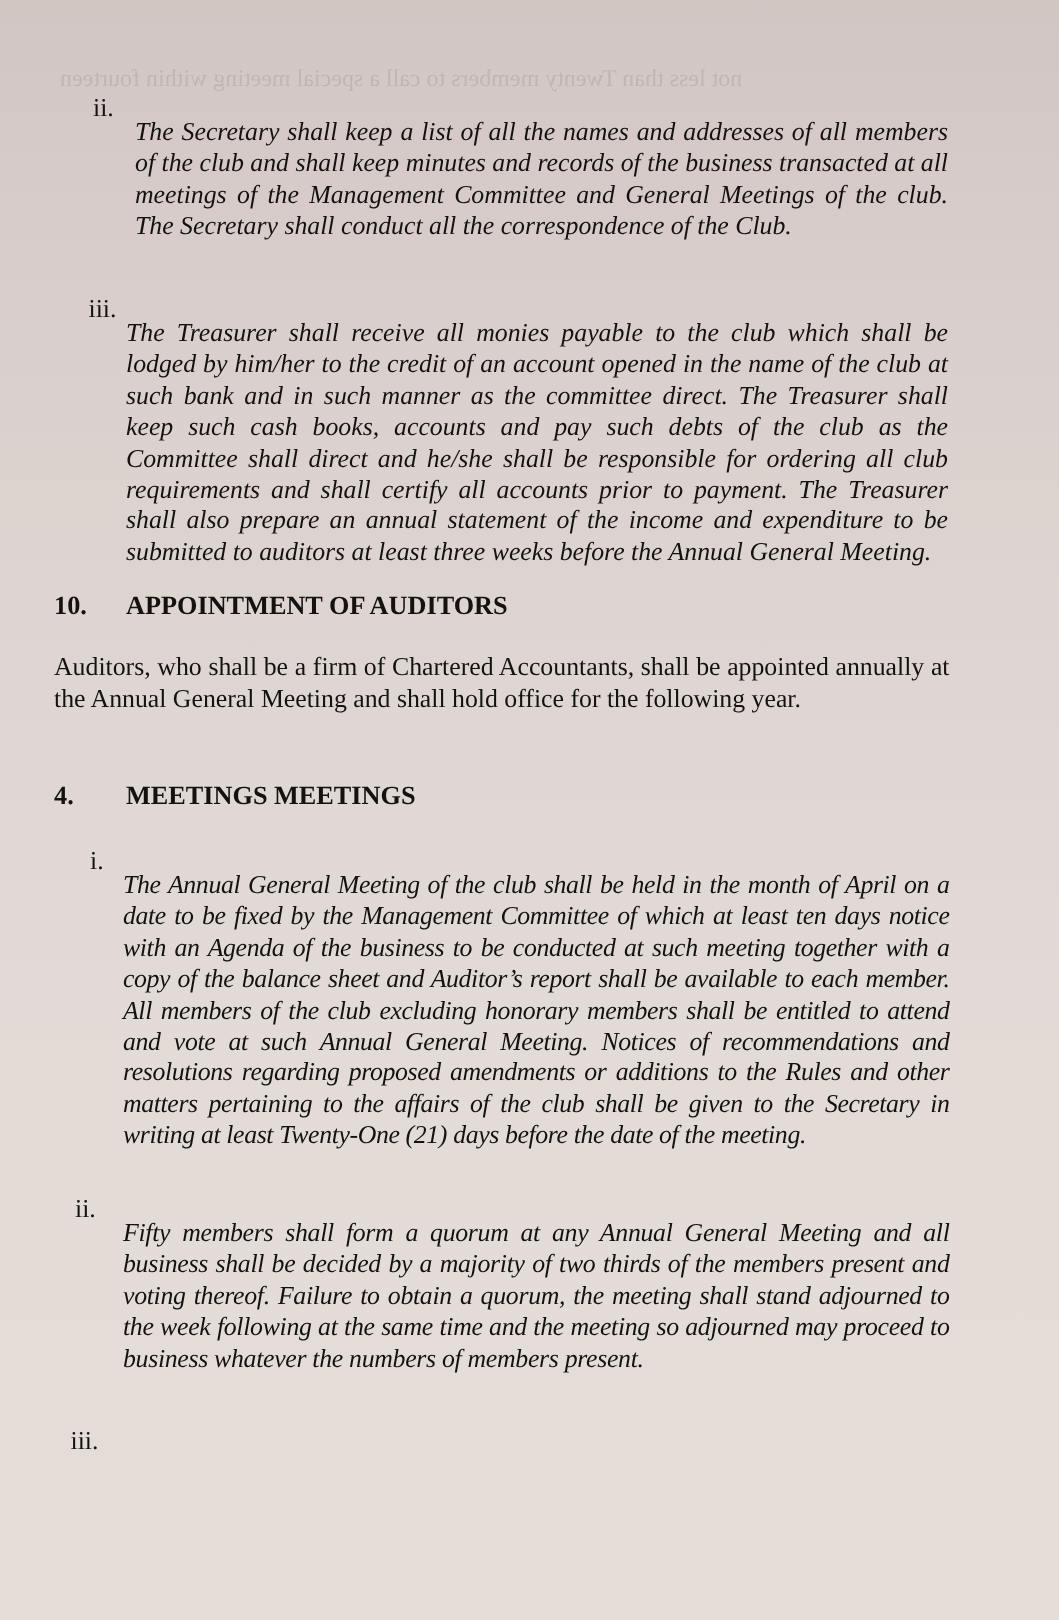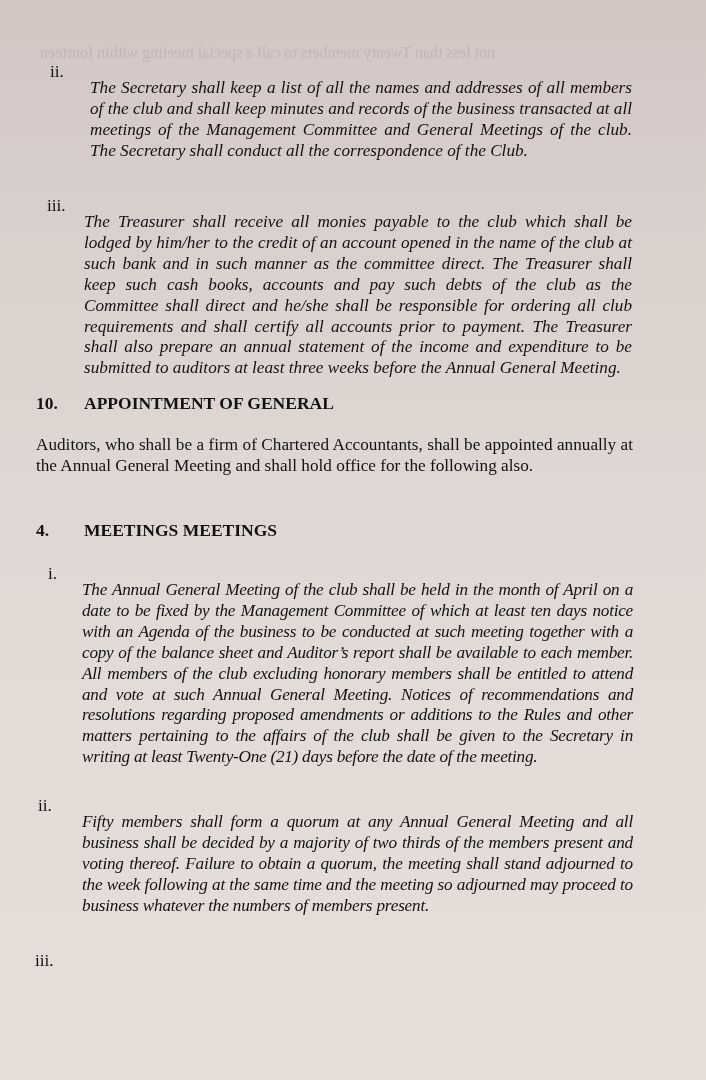--- a/index.html
+++ b/index.html
@@ -5,21 +5,21 @@
     html, body { margin: 0; padding: 0; }
     body {
       width: 706px; height: 1080px; overflow: hidden;
       background: linear-gradient(180deg, #d2c6c3 0%, #dcd3cf 30%, #e2dbd6 65%, #e4ddd8 100%);
       font-family: "Liberation Serif", "DejaVu Serif", serif;
       color: #141210;
       position: relative;
     }
     .page { position: absolute; left: 0; top: 0; width: 706px; height: 1080px; }
     .item { position: absolute; font-size: 17.2px; line-height: 20.9px; }
-    .item .num { position: absolute; left: 0; top: 0; text-align: right; }
+    .item .num { position: absolute; left: 12px; top: 0; text-align: right; }
     .item .text { position: absolute; top: 16px; text-align: justify; text-align-last: left; font-style: italic; }
     .heading { position: absolute; font-weight: bold; font-size: 17.5px; }
     .heading .hnum { position: absolute; left: 0; }
     .heading .htitle { position: absolute; left: 48px; white-space: nowrap; }
     .para { position: absolute; font-size: 17.2px; line-height: 21px; text-align: justify; text-align-last: left; }
     .ghost { position: absolute; color: rgba(60,50,50,0.12); font-size: 16px; transform: scaleX(-1); white-space: nowrap; }
   </style>
 </head>
 <body>
 
@@ -32,23 +32,23 @@
     <span class="text" style="left:40px; width:542px;">The Secretary shall keep a list of all the names and addresses of all members of the club and shall keep minutes and records of the business transacted at all meetings of the Management Committee and General Meetings of the club.  The Secretary shall conduct all the correspondence of the Club.</span>
   </div>
 
   <div class="item" style="left:47px; top:196px; width:585px; height:180px;">
     <span class="num">iii.</span>
     <span class="text" style="left:37px; width:548px;">The Treasurer shall receive all monies payable to the club which shall be lodged by him/her to the credit of an account opened in the name of the club at such bank and in such manner as the committee direct.  The Treasurer shall keep such cash books, accounts and pay such debts of the club as the Committee shall direct and he/she shall be responsible for ordering all club requirements and shall certify all accounts prior to payment.  The Treasurer shall also prepare an annual statement of the income and expenditure to be submitted to auditors at least three weeks before the Annual General Meeting.</span>
   </div>
 
   <div class="heading" style="left:36px; top:393px; width:560px;">
     <span class="hnum">10.</span>
-    <span class="htitle">APPOINTMENT OF GENERAL</span>
+    <span class="htitle">APPOINTMENT OF AUDITORS</span>
   </div>
-  <div class="para" style="left:36px; top:434px; width:597px;">Auditors, who shall be a firm of Chartered Accountants, shall be appointed annually at the Annual General Meeting and shall hold office for the following also.</div>
+  <div class="para" style="left:36px; top:434px; width:597px;">Auditors, who shall be a firm of Chartered Accountants, shall be appointed annually at the Annual General Meeting and shall hold office for the following year.</div>
 
   <div class="heading" style="left:36px; top:520px; width:560px;">
     <span class="hnum">4.</span>
     <span class="htitle">MEETINGS MEETINGS</span>
   </div>
 
   <div class="item" style="left:48px; top:564px; width:585px; height:215px;">
     <span class="num">i.</span>
     <span class="text" style="left:34px; width:551px; letter-spacing:-0.25px;">The Annual General Meeting of the club shall be held in the month of April on a date to be fixed by the Management Committee of which at least ten days notice with an Agenda of the business to be conducted at such meeting together with a copy of the balance sheet and Auditor’s report shall be available to each member.  All members of the club excluding honorary members shall be entitled to attend and vote at such Annual General Meeting.  Notices of recommendations and resolutions regarding proposed amendments or additions to the Rules and other matters pertaining to the affairs of the club shall be given to the Secretary in writing at least Twenty-One (21) days before the date of the meeting.</span>
   </div>

